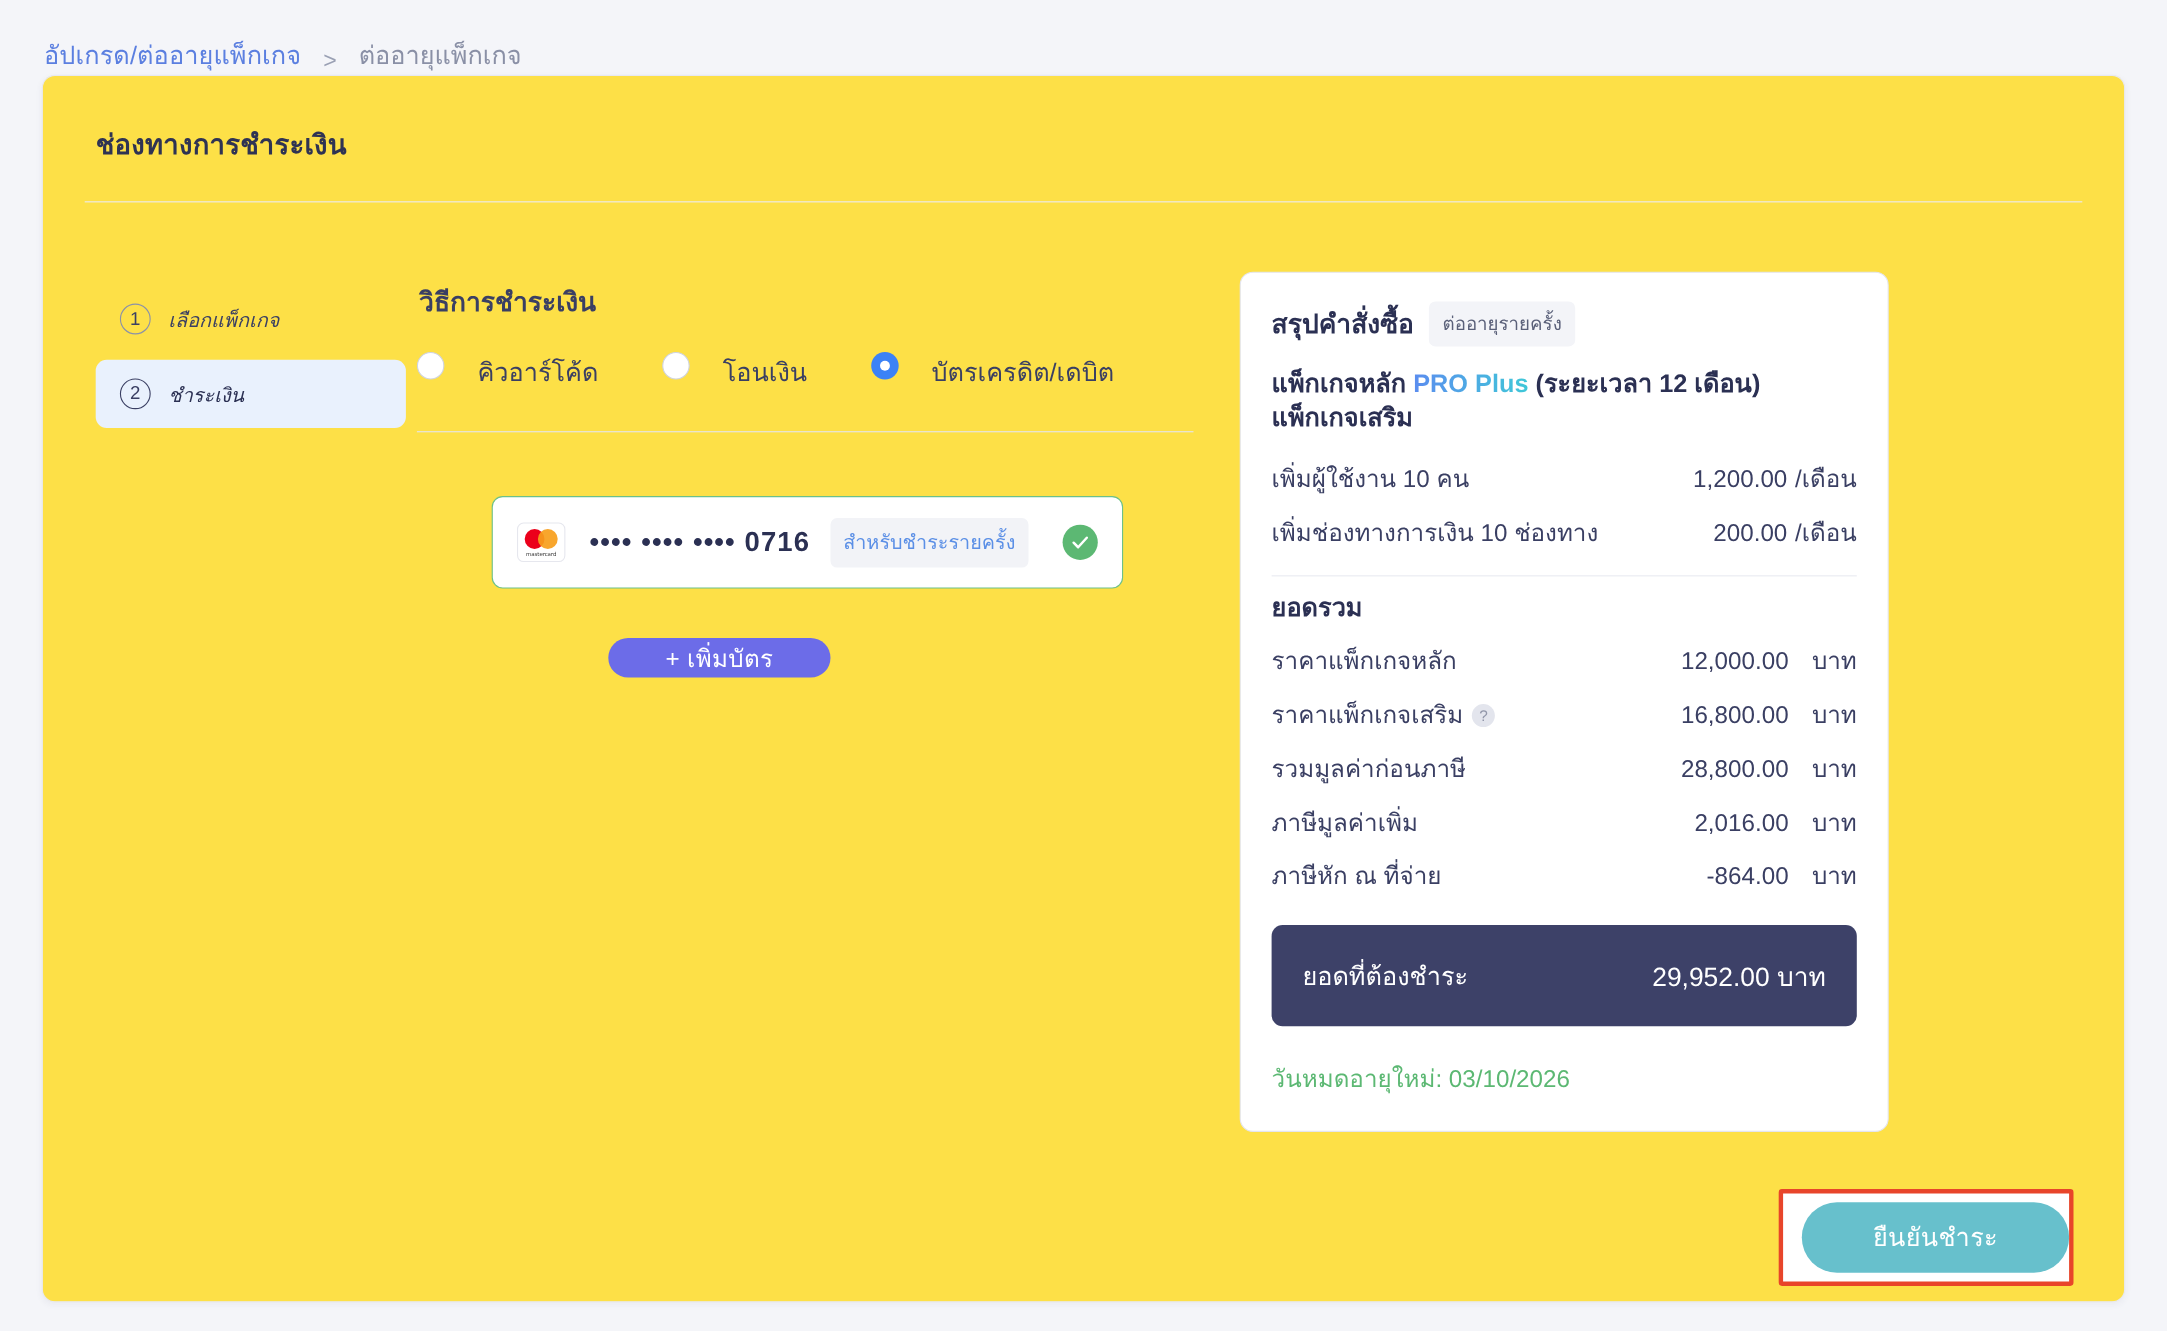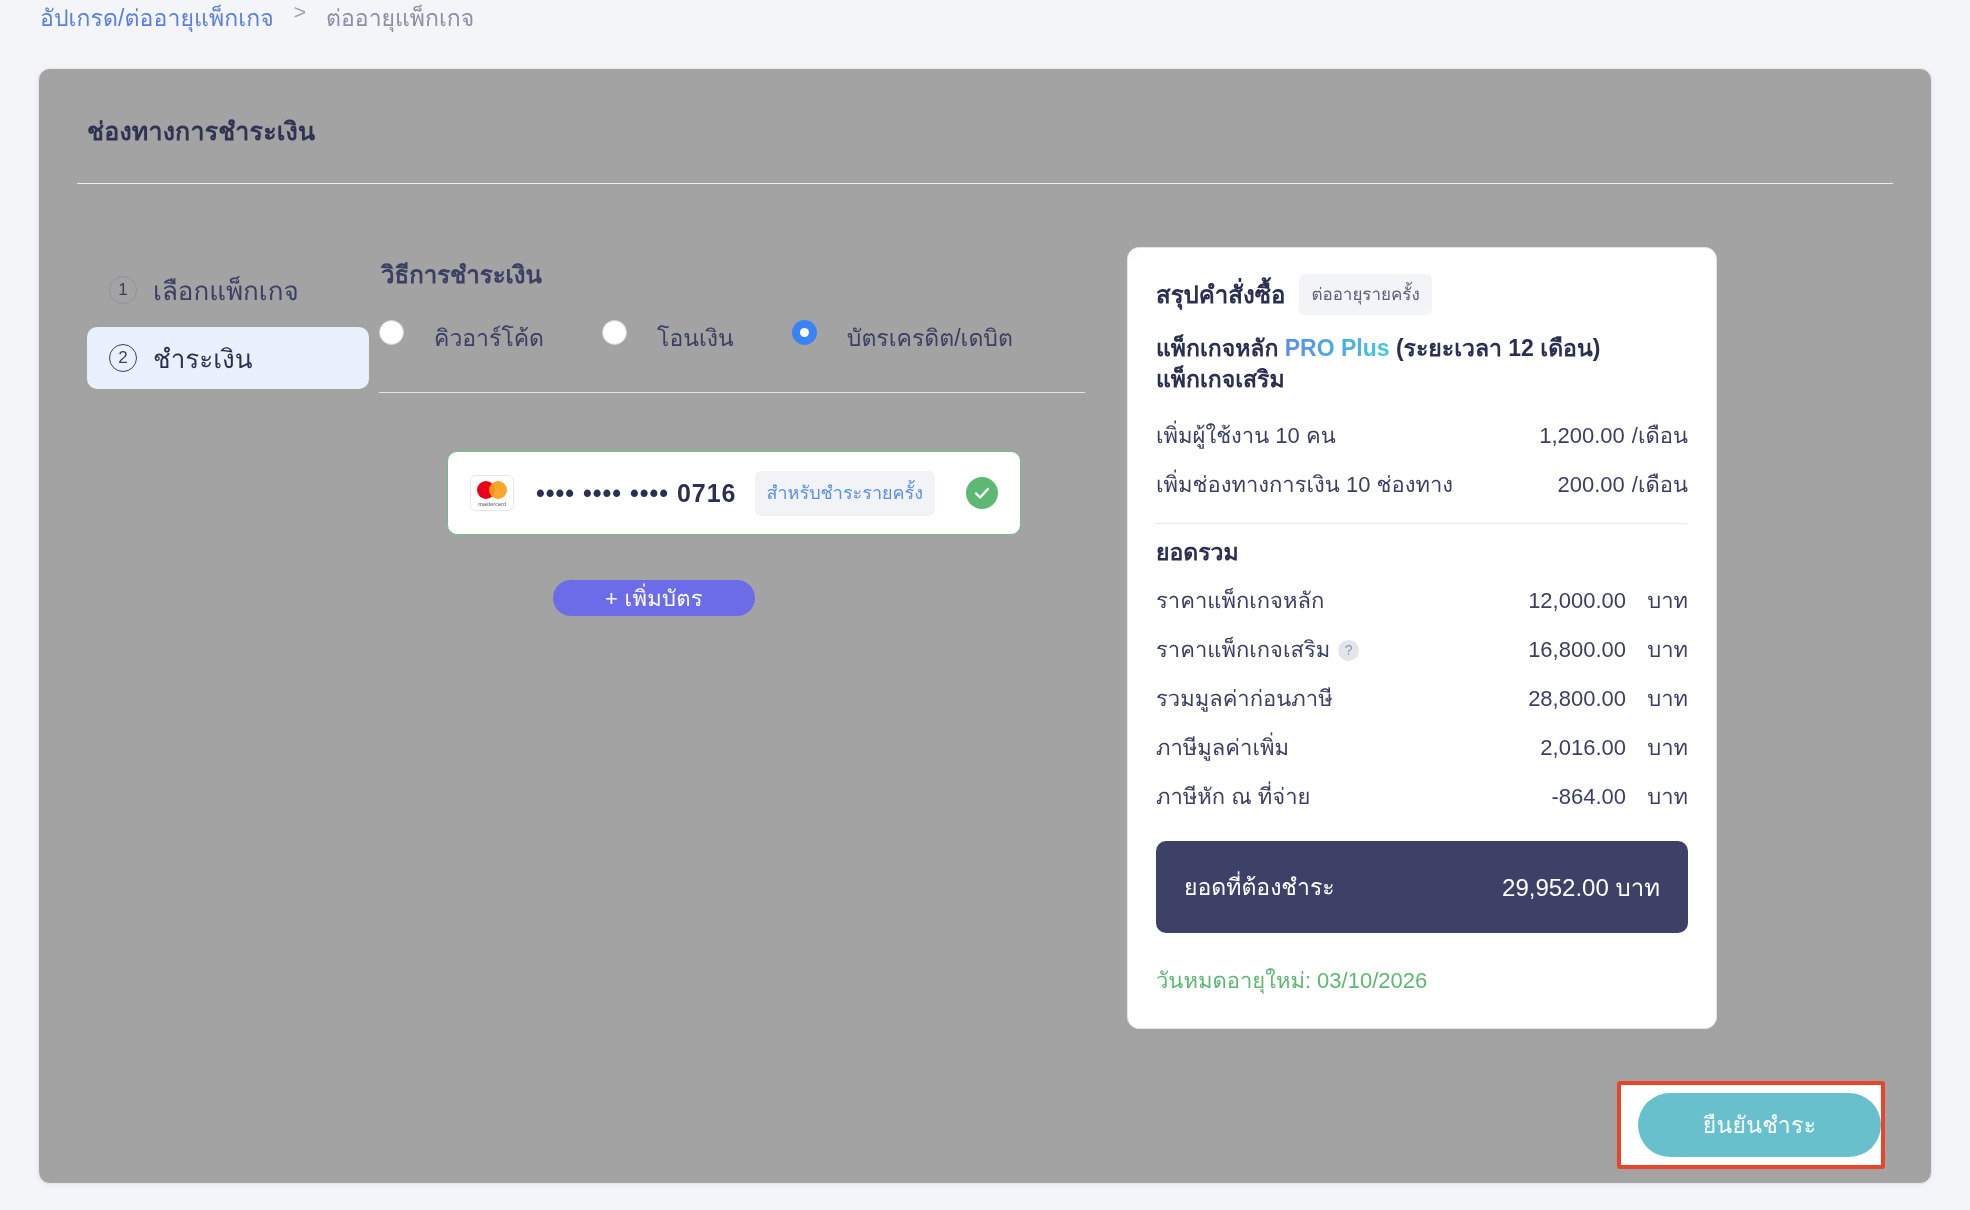--- a/index.html
+++ b/index.html
@@ -9,21 +9,21 @@
     width: 1970px; height: 1210px;
     background: #f4f5f9;
     font-family: "Liberation Sans", "DejaVu Sans", sans-serif;
     overflow: hidden;
   }
 
   
   .breadcrumb {
     height: 68px;
     display: flex;
-    align-items: flex-start;
+    align-items: flex-end;
     padding: 0 40px;
     gap: 14px;
     background: #f4f5f9;
   }
   .crumb-link {
     font-size: 23px;
     color: #5b7fe0;
     cursor: pointer;
     white-space: nowrap;
     letter-spacing: .1px;
@@ -39,21 +39,21 @@
     white-space: nowrap;
   }
 
   
   .main-card {
     position: absolute;
     left: 38px;
     top: 68px;
     width: 1894px;
     height: 1116px;
-    background: #a3a3a3;
+    background: #fde047;
     border: 1px solid #e8e9f0;
     border-radius: 12px;
     box-shadow: 0 2px 6px rgba(60,64,100,.05);
   }
   .card-title {
     font-size: 25px;
     font-weight: bold;
     color: #2f3353;
     padding: 42px 0 0 48px;
     letter-spacing: .2px;
@@ -96,22 +96,23 @@
     width: 28px; height: 28px;
     border-radius: 50%;
     border: 1px solid #8b91a8;
     color: #3a3f63;
     font-size: 17px;
     display: flex; align-items: center; justify-content: center;
     flex: 0 0 28px;
   }
   .step.active .step-num { border-color: #3a3f63; }
   .step-label {
-    font-size: 26px;
+    font-size: 18px;
     color: #3a3f63;
+    font-style: italic;
   }
   .step.active .step-label { color: #2b3053; }
 
   
   .pay-col {
     flex: 0 0 740px;
     padding: 46px 0 0 0;
   }
   .pay-head {
     font-size: 24px;

